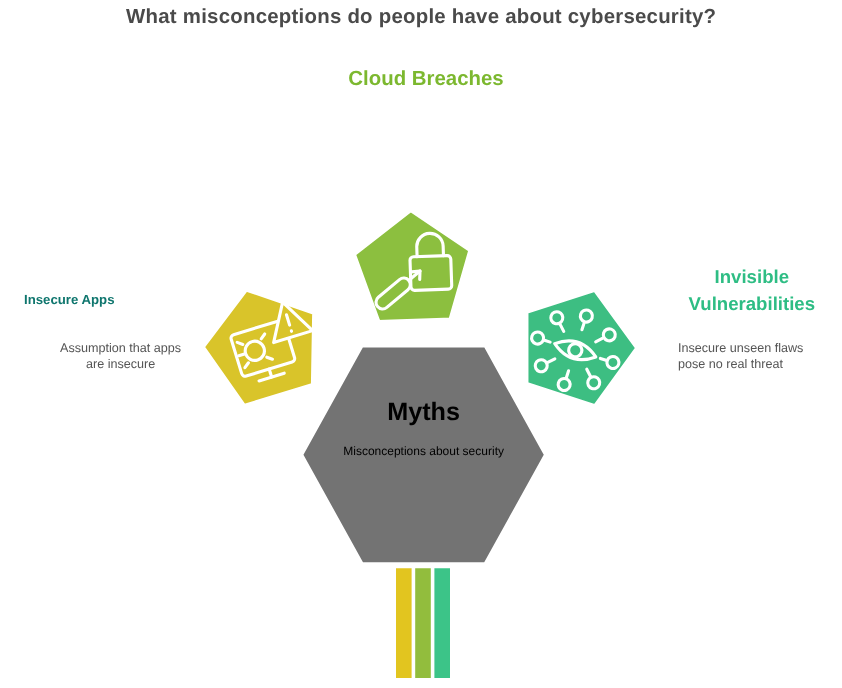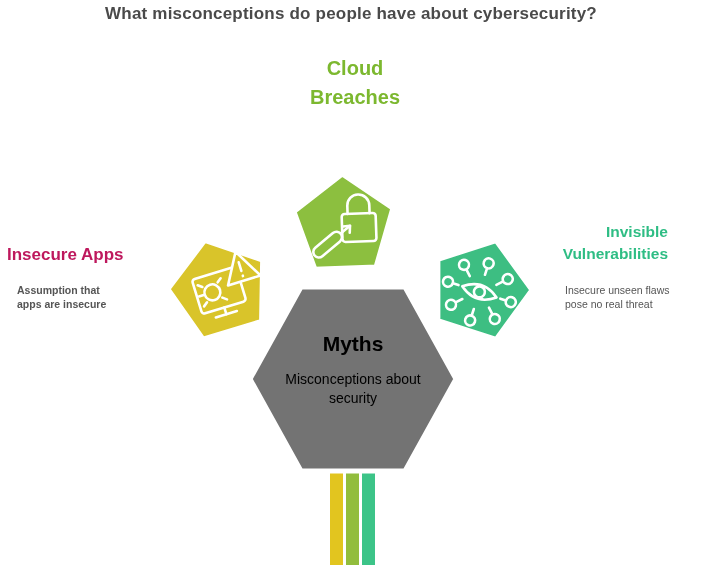--- a/index.html
+++ b/index.html
@@ -26,53 +26,52 @@
   }
   .node-label{
     position:absolute;
     font-weight:bold;
     line-height:1.45;
   }
   .label-cloud{
     left:290px; top:54px;
     width:130px;
     text-align:center;
-    font-size:20px;
+    font-size:17px;
     color:#7cb82f;
   }
   .label-insecure{
-    left:7px; top:243px;
+    left:20px; top:243px;
     width:130px;
     text-align:left;
-    font-size:17px;
-    color:#be185d;
+    font-size:11px;
+    color:#0f766e;
   }
   .label-invisible{
-    left:533px; top:221px;
+    left:559px; top:221px;
     width:135px;
-    text-align:right;
+    text-align:center;
     font-size:15.5px;
     color:#2ebd84;
   }
   .node-desc{
     position:absolute;
     font-size:10.5px;
     color:#555555;
     line-height:1.32;
   }
   .desc-cloud{
     left:277px; top:112px;
     width:160px;
     text-align:center;
   }
   .desc-insecure{
-    left:17px; top:284px;
+    left:48px; top:284px;
     width:105px;
-    text-align:left;
-    font-weight:bold;
+    text-align:center;
   }
   .desc-invisible{
     left:565px; top:284px;
     width:112px;
     text-align:left;
   }
   .pentagon{
     position:absolute;
     width:120px;
     height:120px;
@@ -92,21 +91,21 @@
     width:200px;
     text-align:center;
     color:#000000;
   }
   .hex-heading{
     font-size:21px;
     font-weight:bold;
     margin-bottom:14px;
   }
   .hex-sub{
-    font-size:14px;
+    font-size:10px;
     line-height:1.35;
     padding:0 26px;
   }
   .stem-svg{
     position:absolute;
     left:324px; top:462px;
     width:56px;
     height:105px;
   }
   .icon-stroke{

